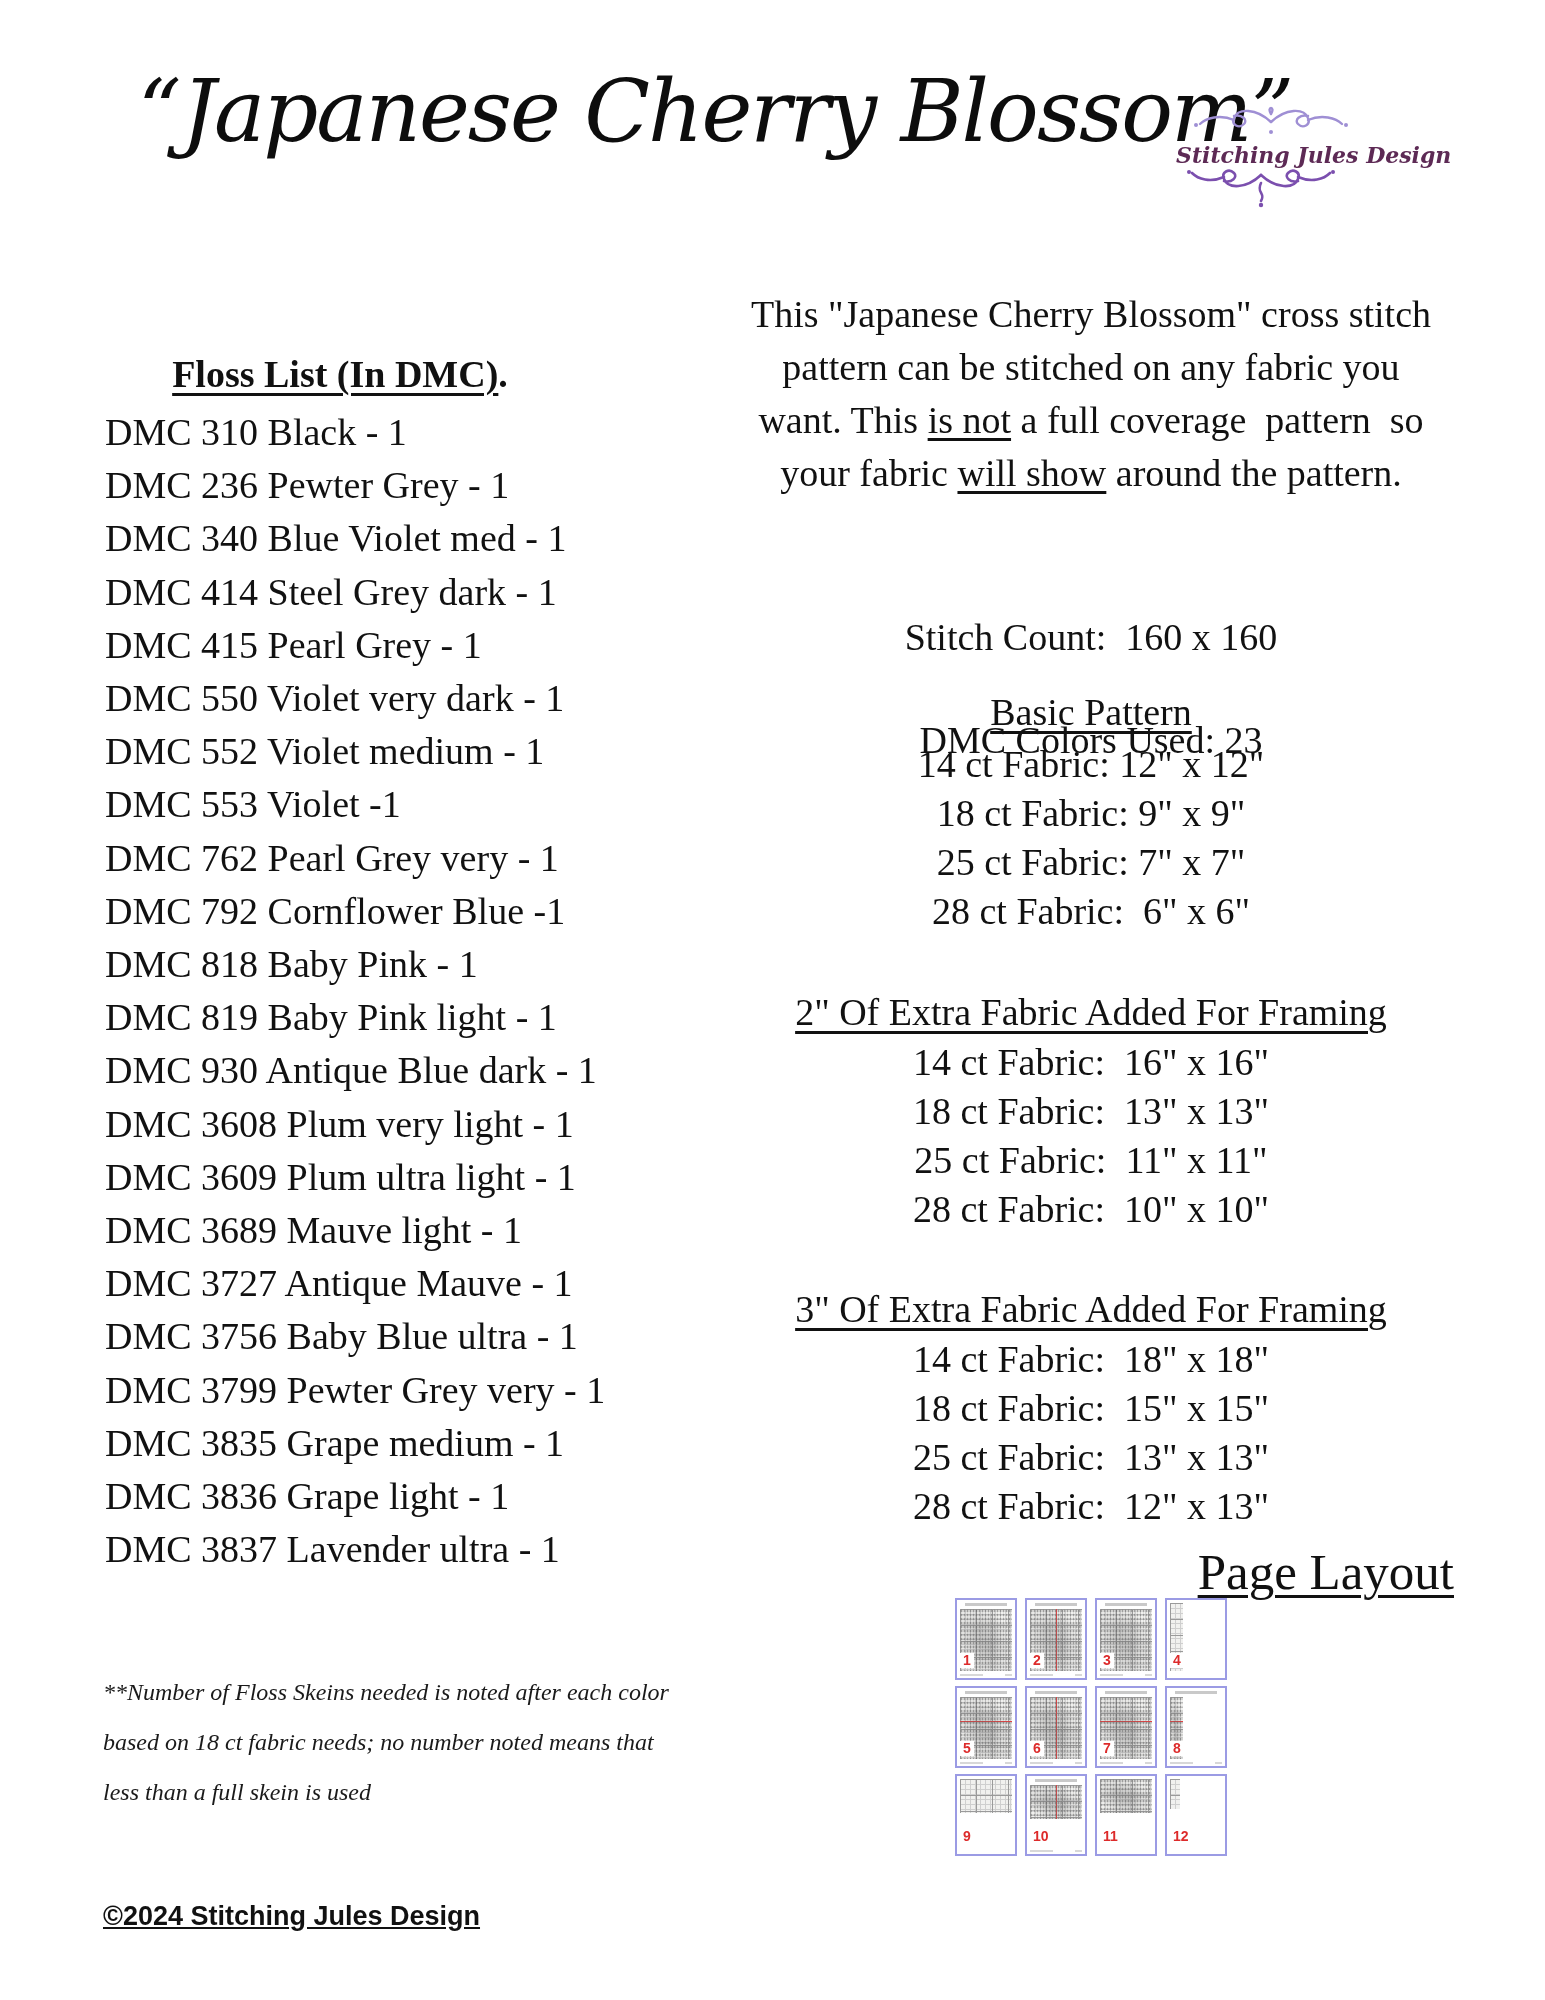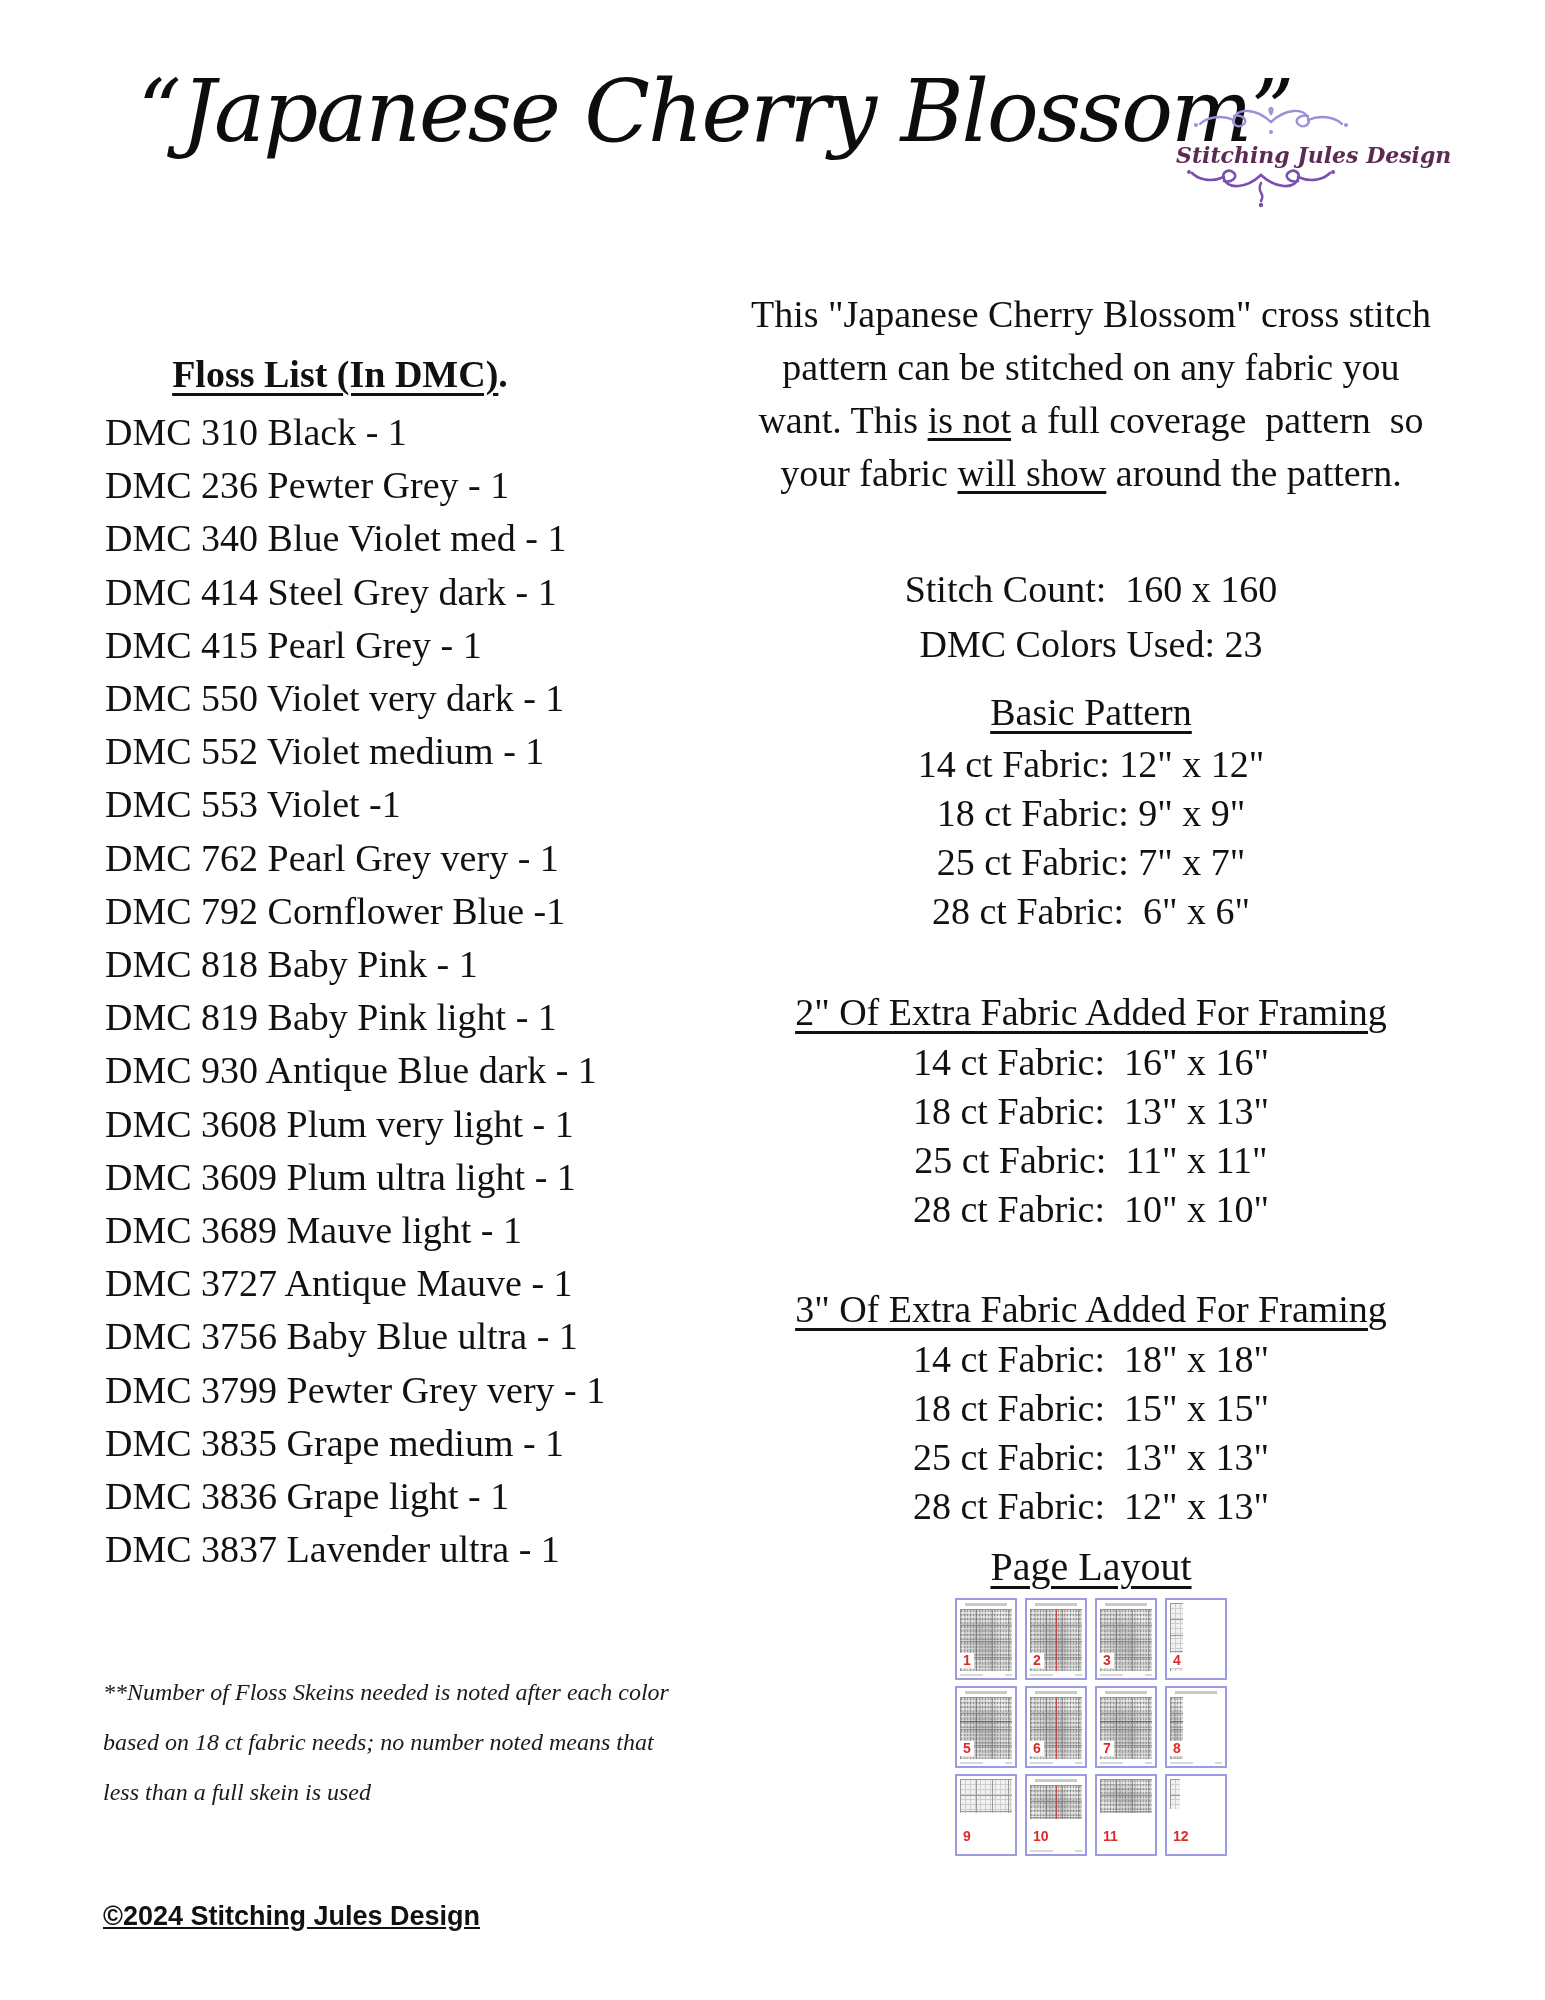--- a/index.html
+++ b/index.html
@@ -26,27 +26,27 @@
     font-style:italic;font-size:24px;line-height:50px;color:#1a1a1a;}
   .copyright{position:absolute;left:103px;top:1901px;
     font-family:"Liberation Sans",sans-serif;font-weight:bold;font-size:27px;color:#111;text-decoration:underline;}
 
   
   .rcol{position:absolute;left:728px;width:726px;text-align:center;}
   .desc{top:288px;font-size:38px;line-height:53px;}
   .desc .dline{white-space:pre;}
   .u-inline{text-decoration:underline;text-decoration-thickness:2.5px;text-underline-offset:5px;}
   .counts{top:562px;font-size:38px;line-height:55px;}
-  .counts div{white-space:pre;}
+  .counts div{white-space:pre;margin-top:48px;}
   .sec-head{font-weight:normal;font-size:38px;white-space:nowrap;}
   .sec-rows div{font-size:38px;line-height:49px;white-space:pre;}
   .basic-head{top:690px;}  .basic-rows{top:740px;}
   .extra2-head{top:990px;} .extra2-rows{top:1038px;}
   .extra3-head{top:1287px;}.extra3-rows{top:1335px;}
-  .pl-head{top:1543px;font-size:40px;}
+  .pl-head{top:1543px;font-size:51px;text-align:right;}
 
   
   .thumbs{position:absolute;left:955px;top:1598px;width:272px;
     display:grid;grid-template-columns:repeat(4,62px);grid-auto-rows:82px;column-gap:8px;row-gap:6px;}
   .thumb{position:relative;background:#fff;border:2px solid #9b9be4;box-sizing:border-box;}
   .tcap{position:absolute;top:3px;left:14%;right:14%;height:3px;background:#c9c9c9;}
   .tfoot-l{position:absolute;bottom:2px;left:6%;width:38%;height:2px;background:#d8d8d8;}
   .tfoot-r{position:absolute;bottom:2px;right:6%;width:12%;height:2px;background:#d8d8d8;}
   .tgrid{position:absolute;background-color:#f1f1ef;
     background-image:

